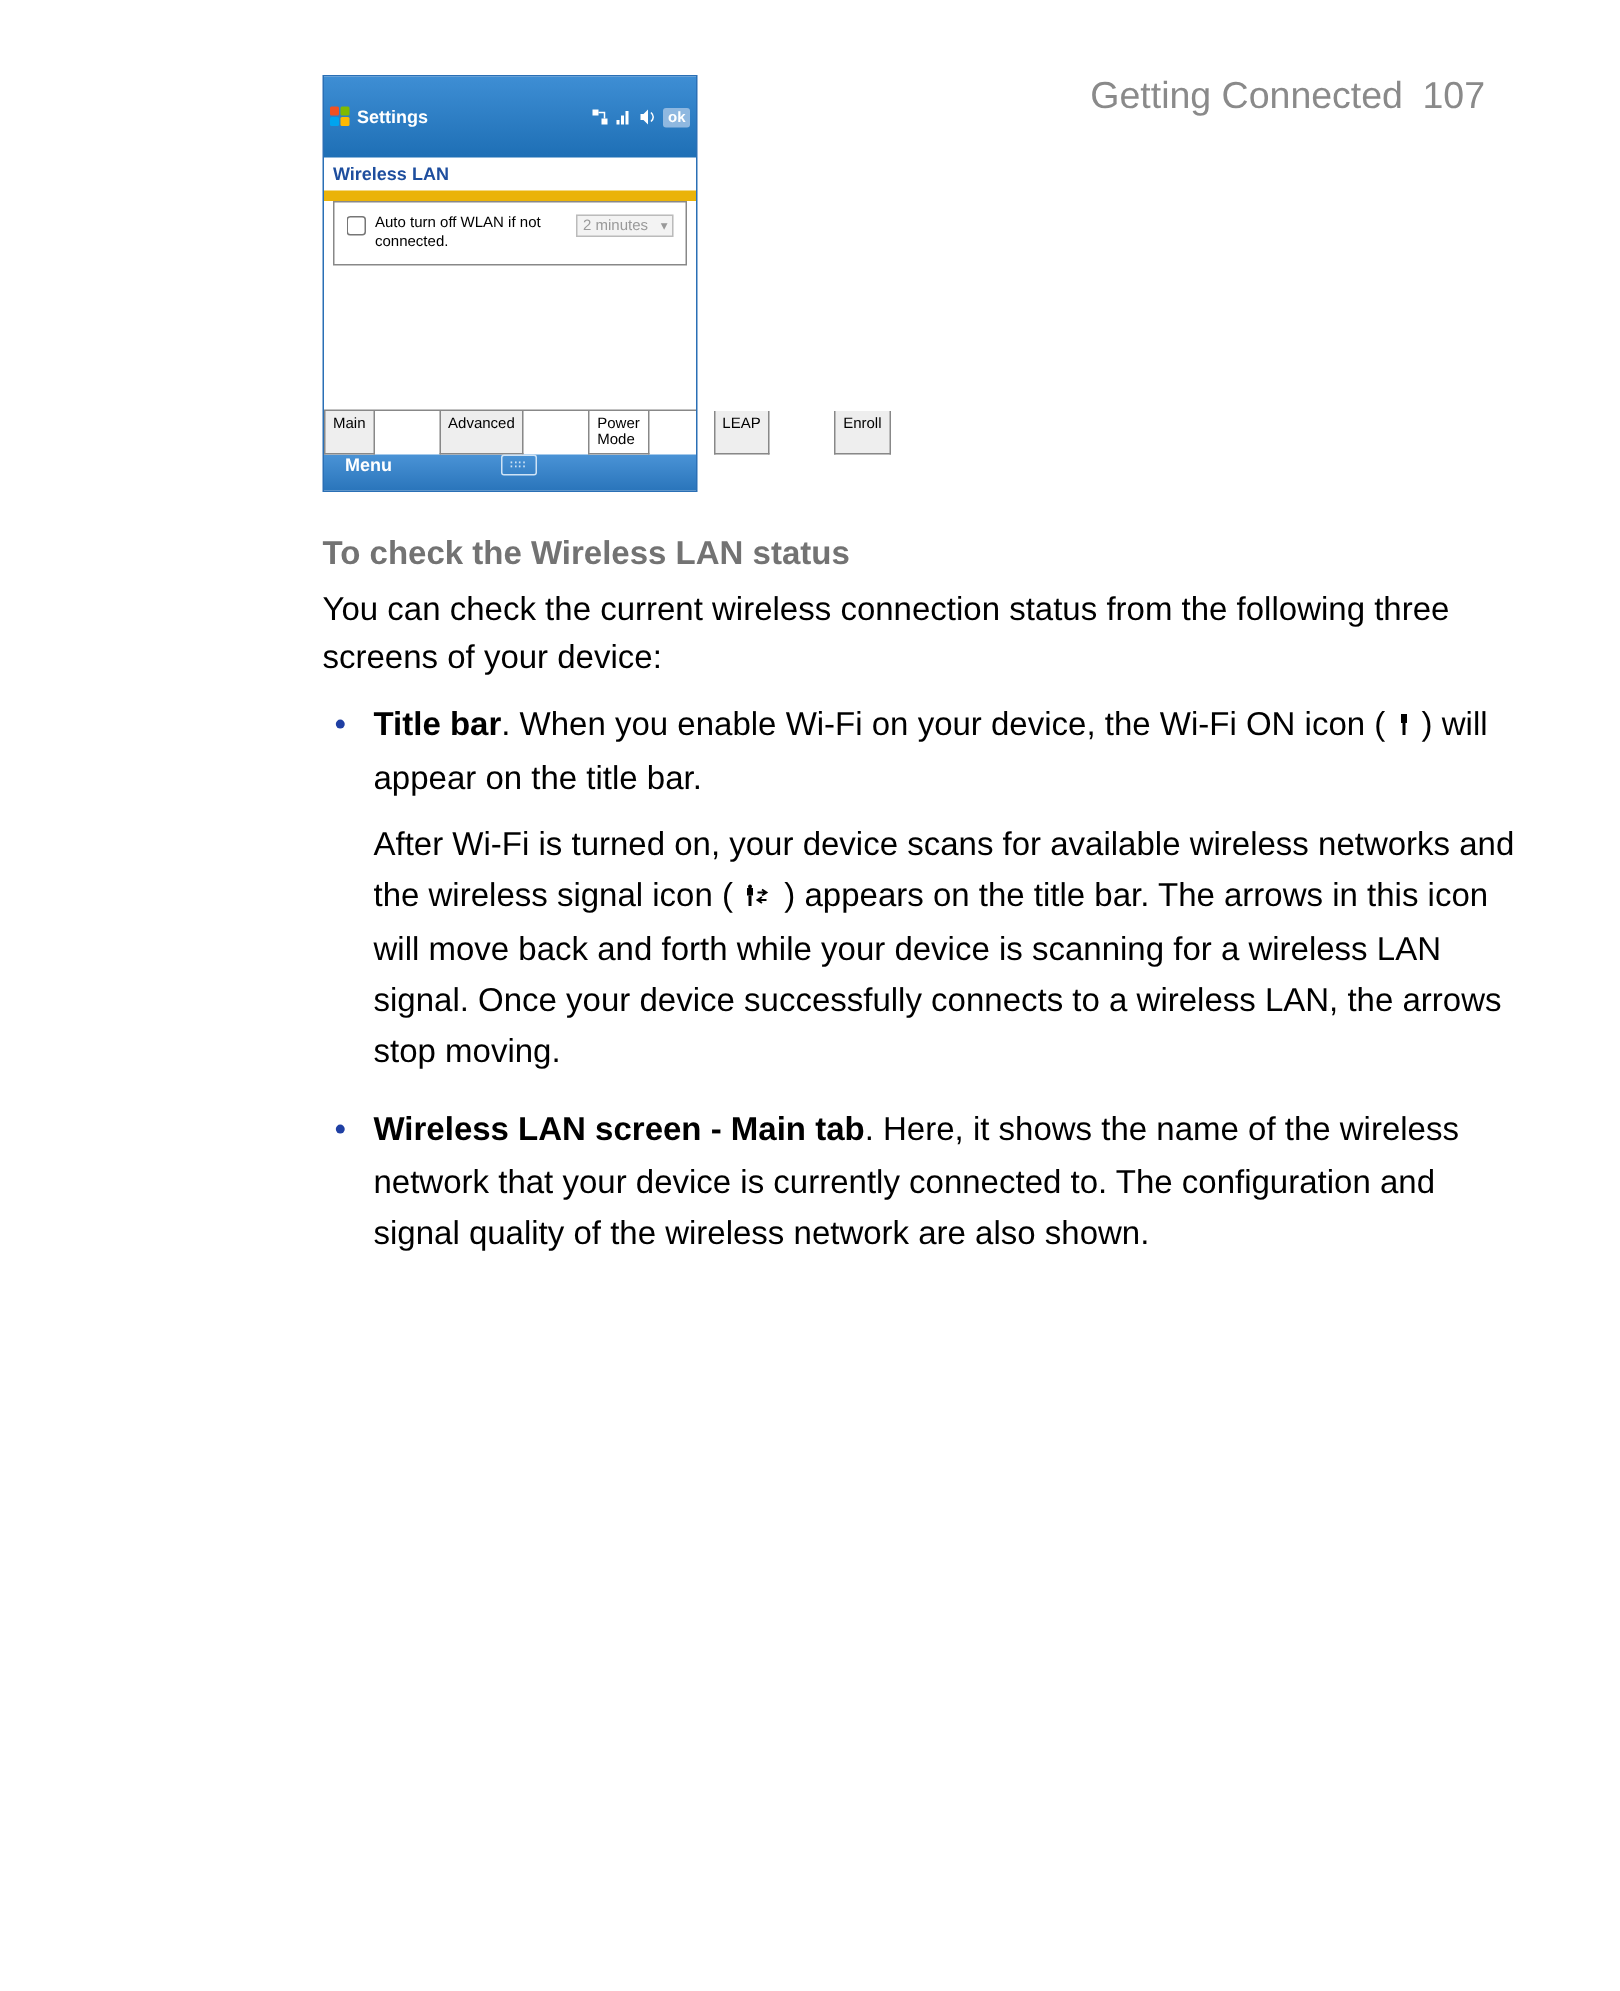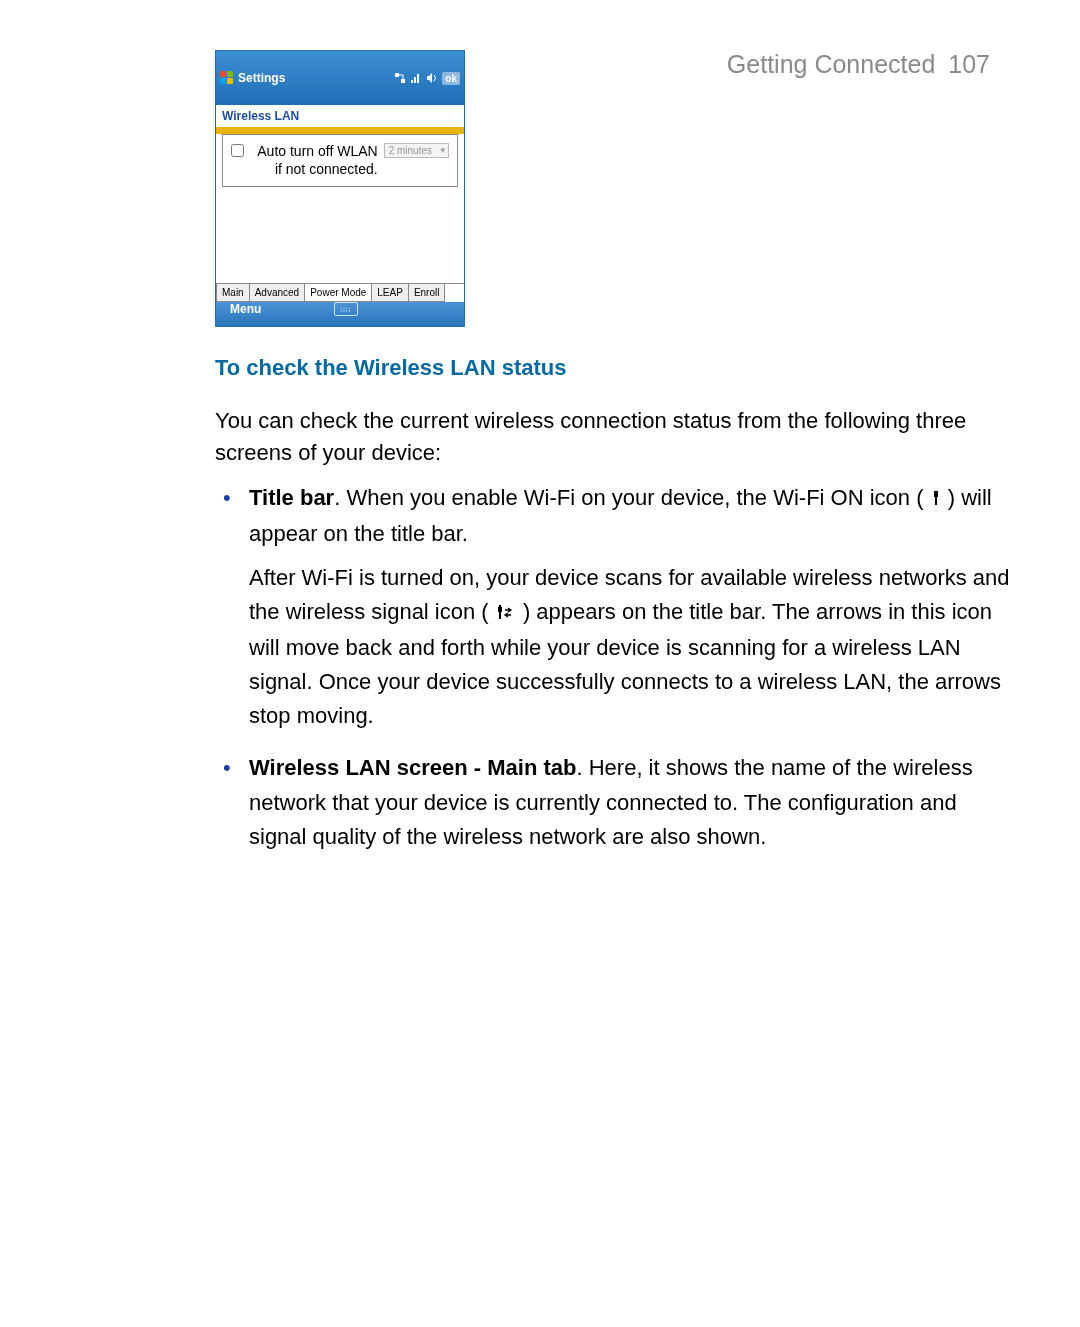--- a/index.html
+++ b/index.html
@@ -17,32 +17,32 @@
   .panel{border:1px solid #888;margin:6px;}
   .panel-title{font-weight:bold;font-size:11px;padding:6px 8px 4px;}
   .gradbar{height:6px;margin:2px 8px 6px;background:linear-gradient(to right,#b00000 0%,#e08000 35%,#d8c800 60%,#60a000 100%);}
   .labels{display:flex;justify-content:space-between;padding:0 8px;font-size:10px;}
   .slider-track{position:relative;height:22px;margin:2px 10px 10px;}
   .slider-track .line{position:absolute;top:11px;left:0;right:0;height:2px;background:#666;}
   .slider-track .tick{position:absolute;top:6px;width:1px;height:10px;background:#666;}
   .slider-track .thumb{position:absolute;top:4px;left:50%;margin-left:-5px;width:10px;height:16px;background:#eee;border:1px solid #555;box-sizing:border-box;}
   .auto-row{display:flex;align-items:flex-start;gap:6px;padding:8px;border:1px solid #888;margin:0 6px 6px;}
   .auto-row input[type=checkbox]{margin:1px 0 0 0;}
-  .auto-row .lbl{flex:1;font-size:14px;line-height:1.25;text-align:right;}
+  .auto-row .lbl{flex:1;font-size:10px;line-height:1.25;}
   .auto-row .sel{border:1px solid #bbb;color:#999;padding:1px 16px 1px 4px;font-size:10px;position:relative;background:#f3f3f3;}
   .auto-row .sel::after{content:"▾";position:absolute;right:3px;top:1px;color:#999;font-size:9px;}
   .blank{height:90px;}
-  .tabs{display:flex;border-top:1px solid #888;}
+  .tabs{display:flex;border-top:1px solid #888;gap:44px;}
   .tabs .tab{border:1px solid #888;border-top:none;padding:3px 5px;font-size:10px;background:#eee;margin-right:-1px;cursor:pointer;}
   .tabs .tab.active{background:#fff;position:relative;z-index:1;}
   .bottombar{height:24px;background:linear-gradient(#4a93d6,#2a75bb);display:flex;align-items:flex-start;color:#fff;font-weight:bold;font-size:12px;}
   .bottombar .menu{padding:0 14px;}
   .bottombar .kbd{margin:0 auto;width:22px;height:12px;border:1px solid #cfe3f5;border-radius:2px;display:flex;align-items:center;justify-content:center;}
   .bottombar .kbd .dots{font-size:7px;letter-spacing:1px;color:#cfe3f5;line-height:1;}
-  h3.section{color:#0369a1;font-size:22px;font-weight:bold;margin:10px 0 24px;}
+  h3.section{color:#737373;font-size:22px;font-weight:bold;margin:10px 0 8px;}
   p.body{font-size:22px;line-height:1.45;margin:0 0 12px;}
   ul.bullets{list-style:none;padding:0;margin:8px 0 0;}
   ul.bullets>li{position:relative;padding-left:34px;font-size:22px;line-height:1.55;margin-bottom:18px;}
   ul.bullets>li::before{content:"•";position:absolute;left:8px;top:0;color:#1f3fa3;font-size:22px;}
   .b{font-weight:bold;}
   .inline-icon{display:inline-block;vertical-align:-2px;}
 </style>
 </head>
 <body>
 

